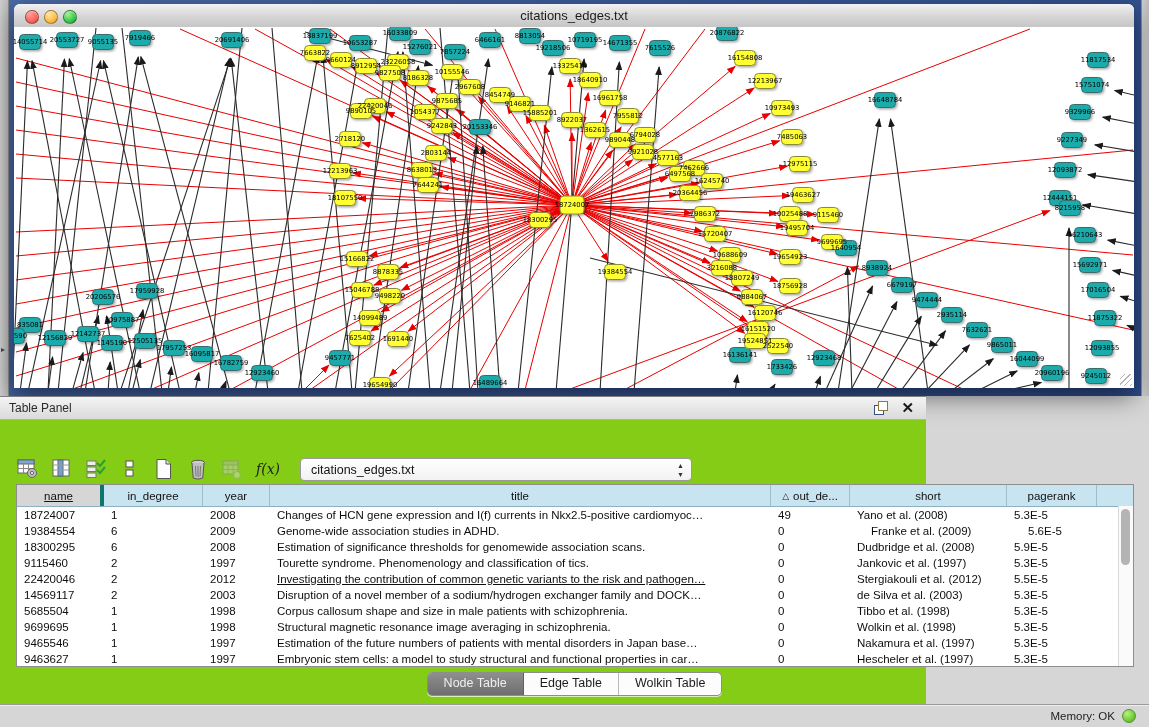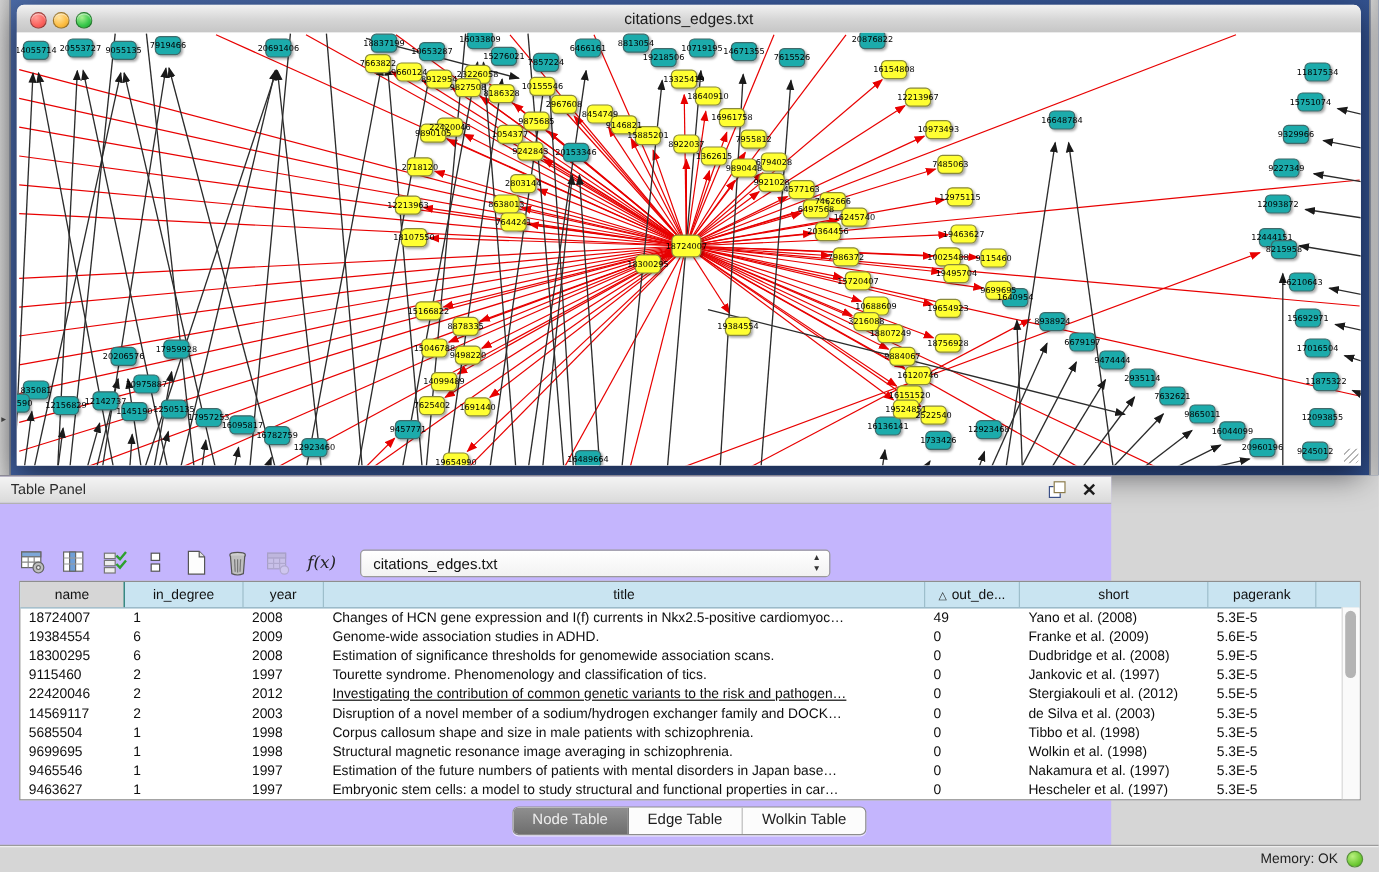--- a/index.html
+++ b/index.html
@@ -25,21 +25,21 @@
   #btn-close{left:11px;background:radial-gradient(circle at 35% 30%,#ff9d96,#fc615d 60%,#d94a43);}
   #btn-min{left:30px;background:radial-gradient(circle at 35% 30%,#ffe3a0,#fdbc40 60%,#d99b25);}
   #btn-zoom{left:49px;background:radial-gradient(circle at 35% 30%,#a8ef92,#34c749 60%,#25992f);}
   #win-title{position:absolute;left:0;right:0;top:4px;text-align:center;font-size:13px;color:#1c1c1c;}
   #canvas{position:absolute;left:0;top:23px;width:1120px;height:361px;background:#fff;overflow:hidden;}
   #graph-svg{display:block;}
   #resize-grip{position:absolute;right:2px;bottom:2px;width:12px;height:12px;
     background:repeating-linear-gradient(135deg,transparent 0 3px,#b5b5b5 3px 4px);}
 
   
-  #table-panel{position:absolute;left:0;top:396px;width:926px;height:331px;background:#c4b5fd;}
+  #table-panel{position:absolute;left:0;top:396px;width:926px;height:331px;background:#84cc16;}
   #panel-titlebar{height:22px;background:linear-gradient(#f4f4f4,#dadada);
     border-top:1px solid #7e7e7e;border-bottom:1px solid #b2b2b2;position:relative;}
   #panel-title{position:absolute;left:9px;top:4px;font-size:12px;color:#2b2b2b;}
   #panel-float{position:absolute;right:38px;top:4px;width:14px;height:14px;}
   #panel-float .sq1{position:absolute;left:0;bottom:0;width:8px;height:8px;border:1.5px solid #3a4f86;background:#fff;}
   #panel-float .sq2{position:absolute;right:0;top:0;width:8px;height:8px;border:1.5px solid #8a7a4a;background:#fff;}
   #panel-close{position:absolute;right:12px;top:2px;font-size:15px;font-weight:bold;color:#1a1a1a;cursor:default;}
 
   #toolbar{position:absolute;left:14px;top:56px;height:34px;display:flex;align-items:center;}
   .tool{width:28px;height:28px;margin-right:6px;display:flex;align-items:center;justify-content:center;}
@@ -48,21 +48,21 @@
   #network-combo{margin-left:10px;width:392px;height:23px;background:linear-gradient(#ffffff,#f2f2f2);
     border:1px solid #9a9a9a;border-radius:4px;position:relative;font-size:12.5px;color:#111;
     line-height:22px;padding-left:10px;box-sizing:border-box;}
   #combo-arrows{position:absolute;right:7px;top:2px;font-size:7px;line-height:9px;color:#333;text-align:center;}
 
   #data-table{position:absolute;left:16px;top:88px;width:1118px;height:183px;background:#fff;
     border:1px solid #8e8e8e;box-sizing:border-box;}
   #thead{display:flex;height:21px;border-bottom:1px solid #8fb0bf;background:#c9e4f1;}
   .th{box-sizing:border-box;border-right:1px solid #9dbecb;font-size:11.5px;color:#111;
      display:flex;align-items:center;justify-content:center;overflow:hidden;white-space:nowrap;}
-  .th.name-col{background:#d6d6d6;border-right:1px solid #0f766e;}
+  .th.name-col{background:#d6d6d6;border-right:4px solid #0f766e;text-decoration:underline;}
   .sort-glyph{font-size:9px;margin-right:4px;color:#222;}
   .tr{display:flex;height:16px;font-size:11.5px;color:#0d0d0d;white-space:nowrap;}
   .td{box-sizing:border-box;padding-left:7px;overflow:hidden;text-overflow:clip;line-height:16px;}
   #vscroll{position:absolute;right:0;top:21px;bottom:0;width:14px;background:#fafafa;border-left:1px solid #d9d9d9;}
   #vthumb{position:absolute;left:2px;top:3px;width:9px;height:56px;border-radius:5px;background:#b4b4b4;}
 
   #tabbar{position:absolute;left:0;top:276px;width:1149px;height:24px;display:flex;justify-content:center;}
   #segmented{display:flex;height:22px;border:1px solid #8d8d8d;border-radius:5px;overflow:hidden;background:#fcfcfc;
     box-shadow:0 1px 0 rgba(255,255,255,.7);}
   .seg{padding:0 16px;font-size:12.5px;line-height:21px;color:#1c1c1c;border-right:1px solid #bbb;}
@@ -661,21 +661,21 @@
             <div class="td" style="width: 79px;">49</div>
             <div class="td" style="width: 157px;">Yano et al. (2008)</div>
             <div class="td" style="width: 90px;">5.3E-5</div>
           </div>
           <div class="tr">
             <div class="td" style="width: 87px;">19384554</div>
             <div class="td" style="width: 99px;">6</div>
             <div class="td" style="width: 67px;">2009</div>
             <div class="td" style="width: 501px;">Genome-wide association studies in ADHD.</div>
             <div class="td" style="width: 79px;">0</div>
-            <div class="td" style="width: 157px;">Franke et al. (2009)</div>
+            <div class="td" style="width: 157px; margin-left: 14px;">Franke et al. (2009)</div>
             <div class="td" style="width: 90px;">5.6E-5</div>
           </div>
           <div class="tr">
             <div class="td" style="width: 87px;">18300295</div>
             <div class="td" style="width: 99px;">6</div>
             <div class="td" style="width: 67px;">2008</div>
             <div class="td" style="width: 501px;">Estimation of significance thresholds for genomewide association scans.</div>
             <div class="td" style="width: 79px;">0</div>
             <div class="td" style="width: 157px;">Dudbridge et al. (2008)</div>
             <div class="td" style="width: 90px;">5.9E-5</div>

